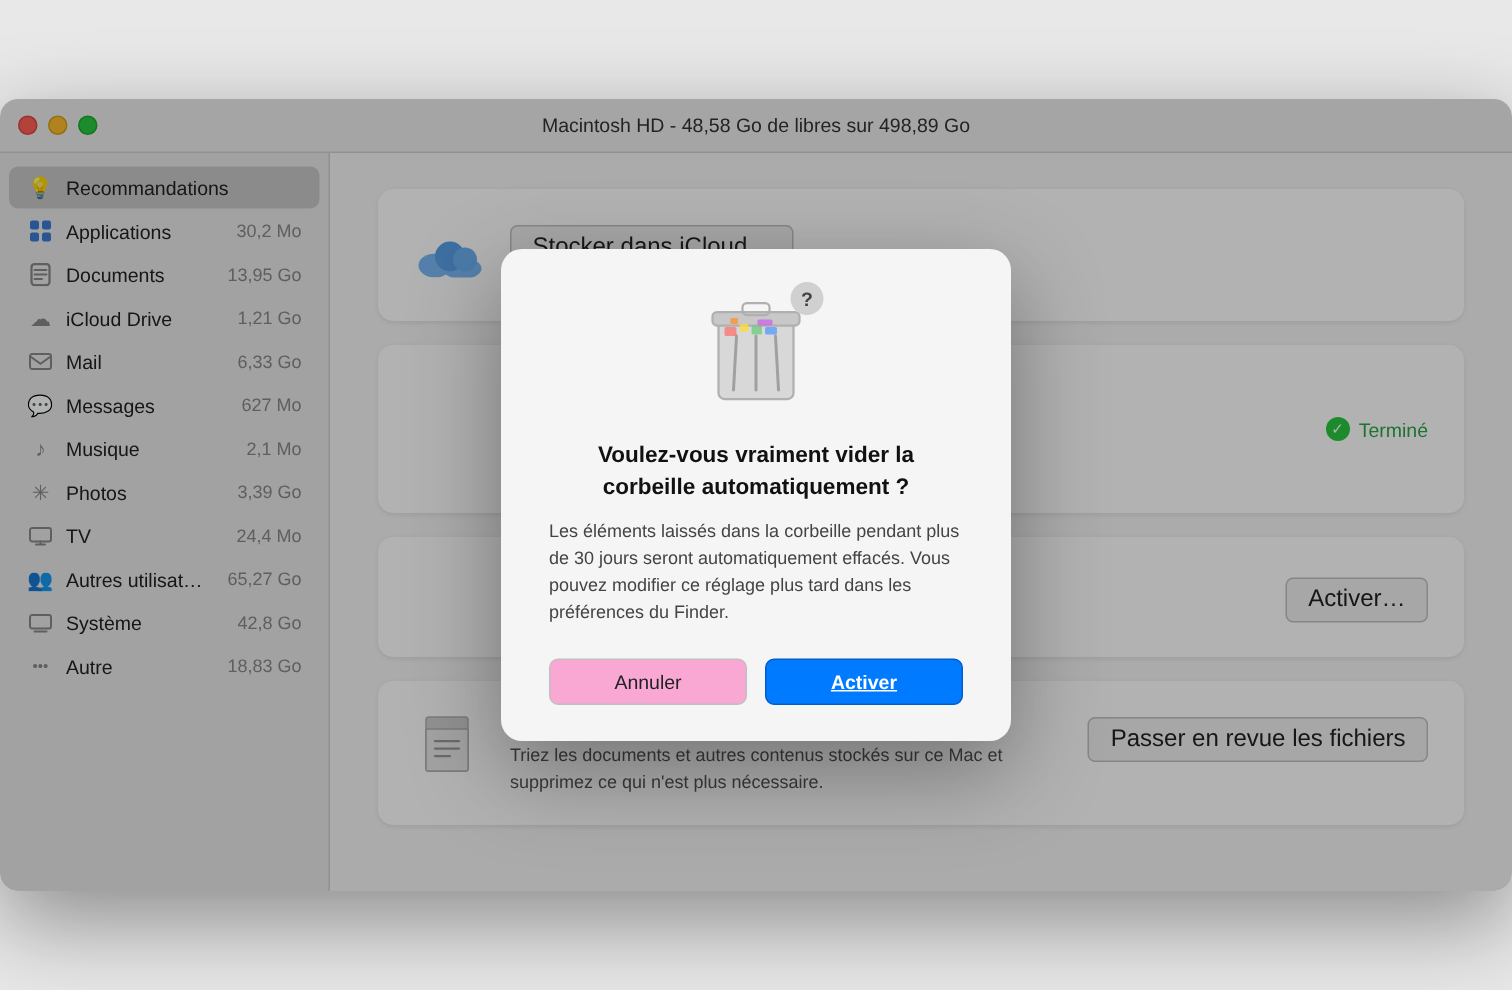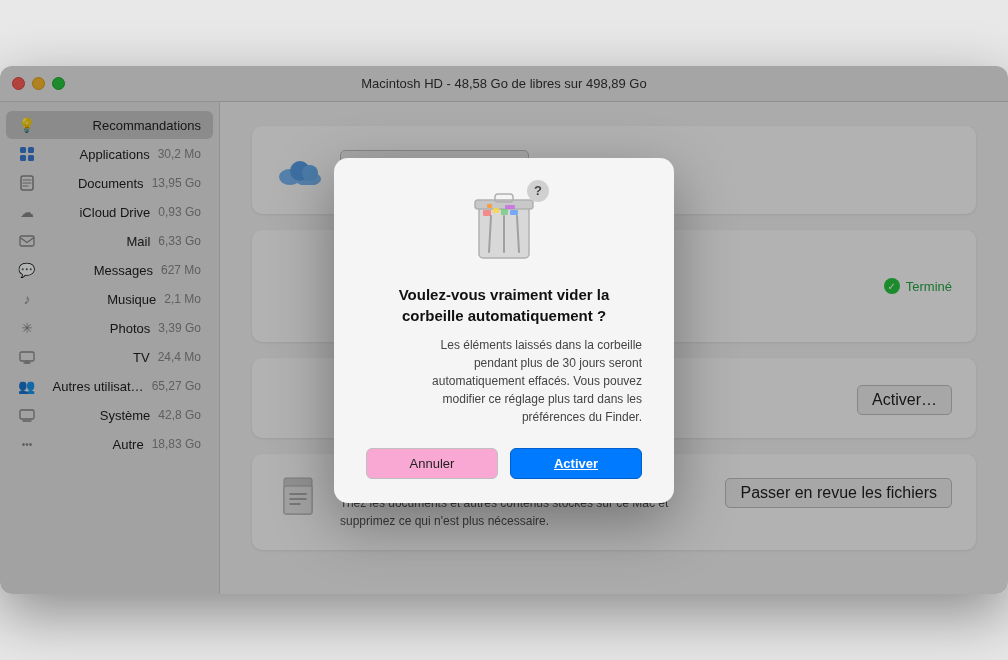--- a/index.html
+++ b/index.html
@@ -88,21 +88,20 @@
       justify-content: center;
       font-size: 14px;
       flex-shrink: 0;
       color: #666;
     }
     .sidebar-icon.blue { color: #3a7bd5; }
     .sidebar-label {
       font-size: 13px;
       color: #222;
       flex: 1;
-      text-align: right;
     }
     .sidebar-size {
       font-size: 12px;
       color: #888;
     }
     
     .main-content {
       flex: 1;
       background: #f5f5f5;
       overflow-y: auto;
@@ -211,24 +210,23 @@
       font-size: 15px;
       font-weight: 700;
       color: #111;
       text-align: center;
       margin-bottom: 10px;
       line-height: 1.4;
     }
     .dialog-message {
       font-size: 12px;
       color: #444;
-      text-align: right;
+      text-align: left;
       line-height: 1.5;
       margin-bottom: 22px;
-      margin-left: 32px;
     }
     .dialog-buttons {
       display: flex;
       gap: 12px;
       width: 100%;
       justify-content: center;
     }
     .btn-cancel {
       flex: 1;
       background: #f9a8d4;
@@ -315,21 +313,21 @@
             <path d="M3 5h8M3 8h8M3 11h5" stroke="#888" stroke-width="1.2" stroke-linecap="round"></path>
           </svg>
         </span>
         <span class="sidebar-label">Documents</span>
         <span class="sidebar-size">13,95 Go</span>
       </div>
 
       <div class="sidebar-item">
         <span class="sidebar-icon" style="color:#888;">☁</span>
         <span class="sidebar-label">iCloud Drive</span>
-        <span class="sidebar-size">0,93 Go</span>
+        <span class="sidebar-size">1,21 Go</span>
       </div>
 
       <div class="sidebar-item">
         <span class="sidebar-icon">
           <svg width="16" height="12" viewBox="0 0 16 12" fill="none">
             <rect x="1" y="1" width="14" height="10" rx="1.5" fill="none" stroke="#888" stroke-width="1.3"></rect>
             <path d="M1 2.5l7 5 7-5" stroke="#888" stroke-width="1.3" fill="none"></path>
           </svg>
         </span>
         <span class="sidebar-label">Mail</span>

